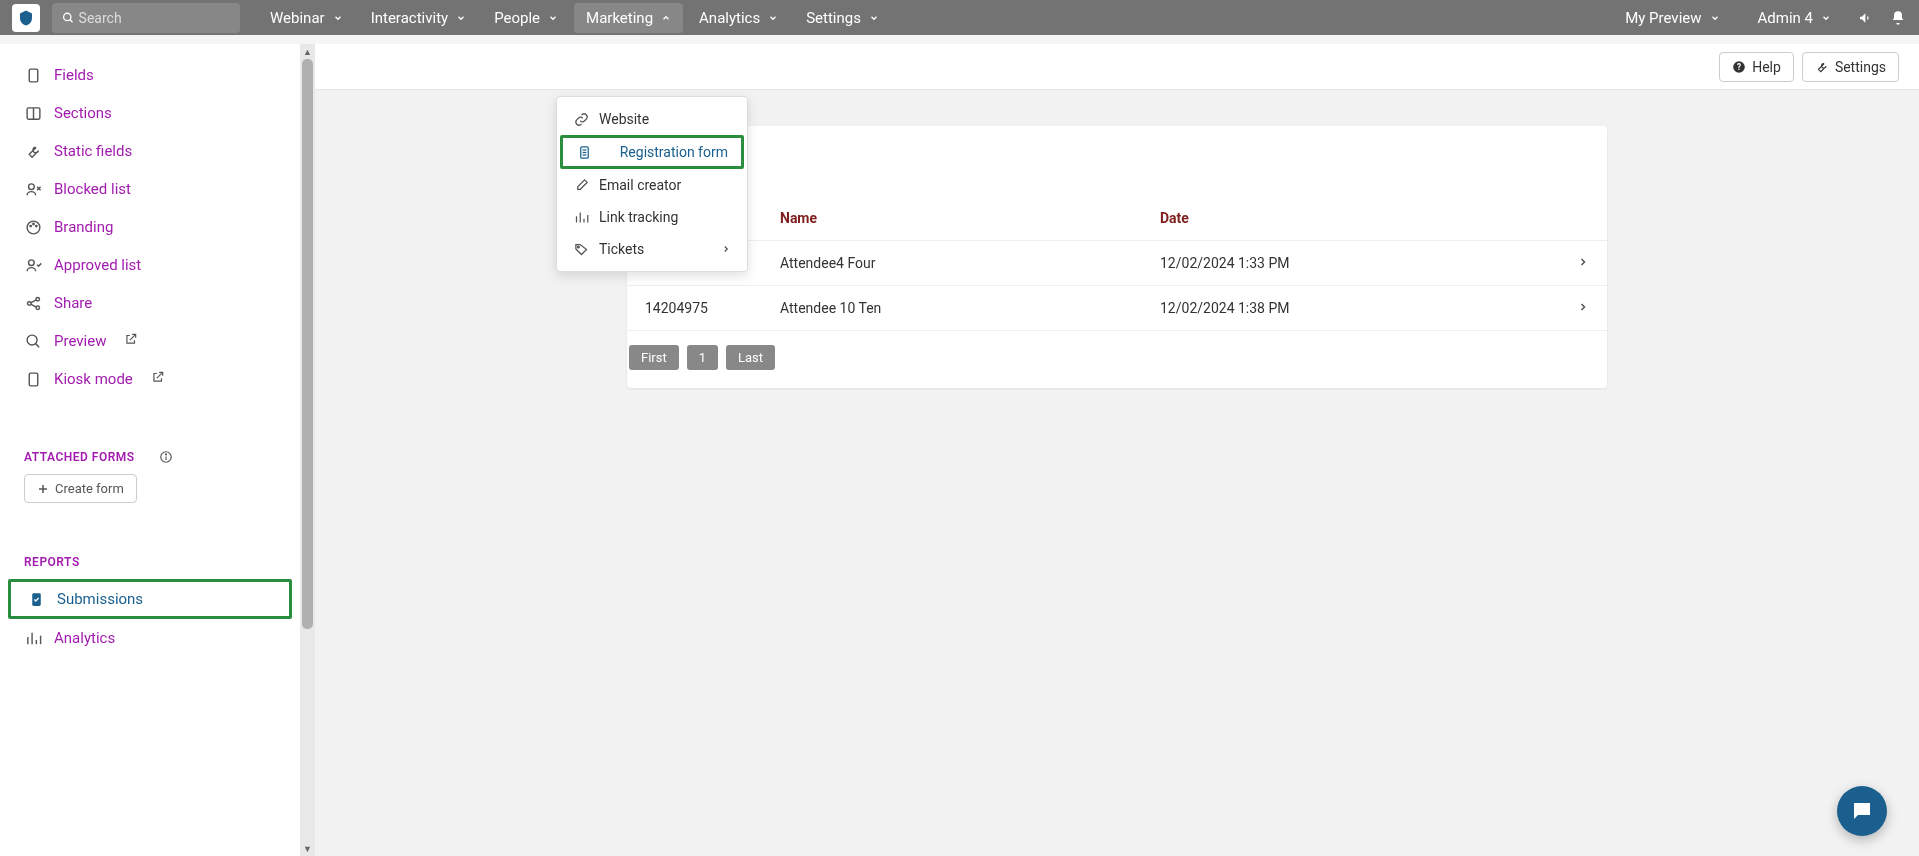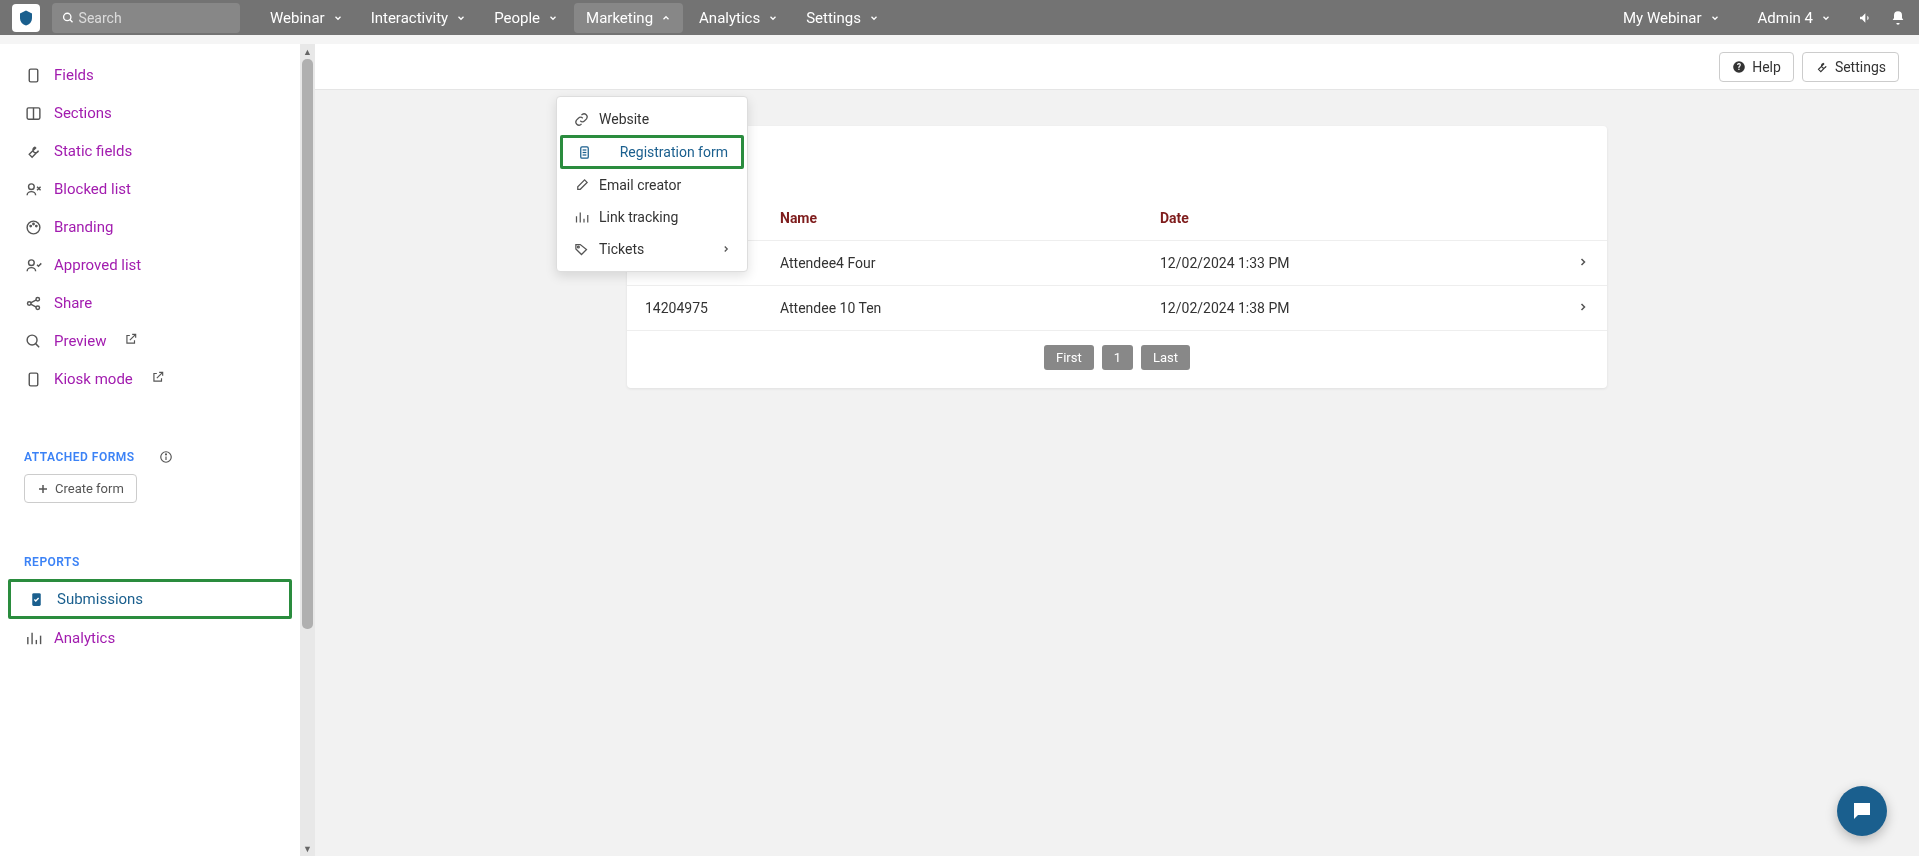--- a/index.html
+++ b/index.html
@@ -24,42 +24,42 @@
   .dropdown-item.highlighted { border: 3px solid #2a8c3e; color: #1a5f8e; margin: 0 3px; border-radius:2px; padding: 6px 13px; justify-content: space-between;}
   .dropdown-item .chevron-r { margin-left: auto; }
   .dropdown-icon { width: 16px; height: 16px; display:flex; align-items:center; justify-content:center; flex-shrink:0; }
   
   
   .sidebar { position: absolute; top: 44px; left: 0; width: 300px; height: calc(856px - 44px); background: #fff; overflow-y: auto; padding: 12px 0; }
   .side-item { display: flex; align-items: center; gap: 12px; padding: 10px 24px; font-size: 15px; color: #a21caf; cursor: pointer; }
   .side-item.highlighted { border: 3px solid #2a8c3e; color: #1a5f8e; margin: 0 8px; padding: 8px 16px; border-radius:2px;}
   .side-icon { width: 18px; height: 18px; display:flex; align-items:center; justify-content:center; flex-shrink:0; color:#555;}
   .side-item.highlighted .side-icon { color:#1a5f8e; }
-  .side-heading { font-size: 12px; font-weight: 600; letter-spacing: 0.5px; color: #3b82f6; padding: 12px 24px 10px; display:flex; align-items:flex-start; gap:24px; }
+  .side-heading { font-size: 12px; font-weight: 600; letter-spacing: 0.5px; color: #a21caf; padding: 12px 24px 10px; display:flex; align-items:flex-start; gap:24px; }
   .side-gap { height: 40px; }
   .create-btn { margin: 0 24px; border: 1px solid #ccc; background: #fff; border-radius: 4px; padding: 6px 12px; font-size: 13px; color: #555; display: inline-flex; align-items: center; gap: 6px; cursor: pointer; }
   .ext-icon { margin-left: 6px; }
   
   
   .scroll-track { position: absolute; top: 44px; left: 300px; width: 15px; height: calc(856px - 44px); background: #e8e8e8; }
   .scroll-thumb { position: absolute; left: 2px; width: 11px; background: #b0b0b0; border-radius: 5px; }
   .scroll-arrow { position:absolute; left:0; width:15px; height:15px; display:flex; align-items:center; justify-content:center; font-size:9px; color:#666;}
   
   
   .main { position: absolute; top: 44px; left: 315px; right: 0; bottom: 0; background: #f2f2f2; }
   .main-header { height: 46px; background: #fff; border-bottom: 1px solid #e5e5e5; display: flex; align-items: center; justify-content: flex-end; padding: 0 20px; gap: 8px; }
   .header-btn { border: 1px solid #ccc; background: #fff; border-radius: 4px; padding: 6px 12px; font-size: 14px; color: #333; display: inline-flex; align-items: center; gap: 6px; cursor: pointer; }
   
   .card { background: #fff; margin: 36px auto 0; width: 980px; border-radius: 4px; box-shadow: 0 1px 3px rgba(0,0,0,0.08); padding: 18px 0 18px; }
   .card-title { font-size: 15px; font-weight: 700; padding: 12px 18px 22px; }
   .tbl { width: 100%; border-collapse: collapse; }
   .tbl th { text-align: left; font-size: 14px; font-weight: 700; padding: 14px 18px; border-bottom: 1px solid #eee; color: #7f1d1d;}
   .tbl td { font-size: 14px; padding: 14px 18px; border-bottom: 1px solid #eee; color: #333; }
   .row-chevron { text-align: right; color: #555; width:50px;}
-  .pagination { display: flex; justify-content: center; gap: 8px; padding: 14px 18px 0; }
+  .pagination { display: flex; justify-content: flex-start; gap: 8px; padding: 14px 2px 0; }
   .page-btn { background: #888; color: #fff; border: none; border-radius: 3px; padding: 5px 12px; font-size: 13px; cursor: pointer; }
   
   
   .chat-bubble { position: absolute; bottom: 20px; right: 32px; width: 50px; height: 50px; background: #1a5f8e; border-radius: 50%; display: flex; align-items: center; justify-content: center; box-shadow: 0 4px 12px rgba(0,0,0,0.25); cursor: pointer; }
   
   .chev { width:10px; height:10px; display:inline-block;}
 </style>
 </head>
 <body>
 
@@ -110,21 +110,21 @@
       </div>
     <div class="nav-item">
         <span>Settings</span>
         <svg class="chev" viewBox="0 0 24 24" fill="none" stroke="#fff" stroke-width="3">
           <polyline points="6 9 12 15 18 9"></polyline>
         </svg>
       </div>
   </div>
   <div class="nav-right">
     <div class="nav-item">
-        <span>My Webinar</span>
+        <span>My Preview</span>
         <svg class="chev" viewBox="0 0 24 24" fill="none" stroke="#fff" stroke-width="3">
           <polyline points="6 9 12 15 18 9"></polyline>
         </svg>
       </div>
     <div class="nav-item">
         <span>Admin 4</span>
         <svg class="chev" viewBox="0 0 24 24" fill="none" stroke="#fff" stroke-width="3">
           <polyline points="6 9 12 15 18 9"></polyline>
         </svg>
       </div>

